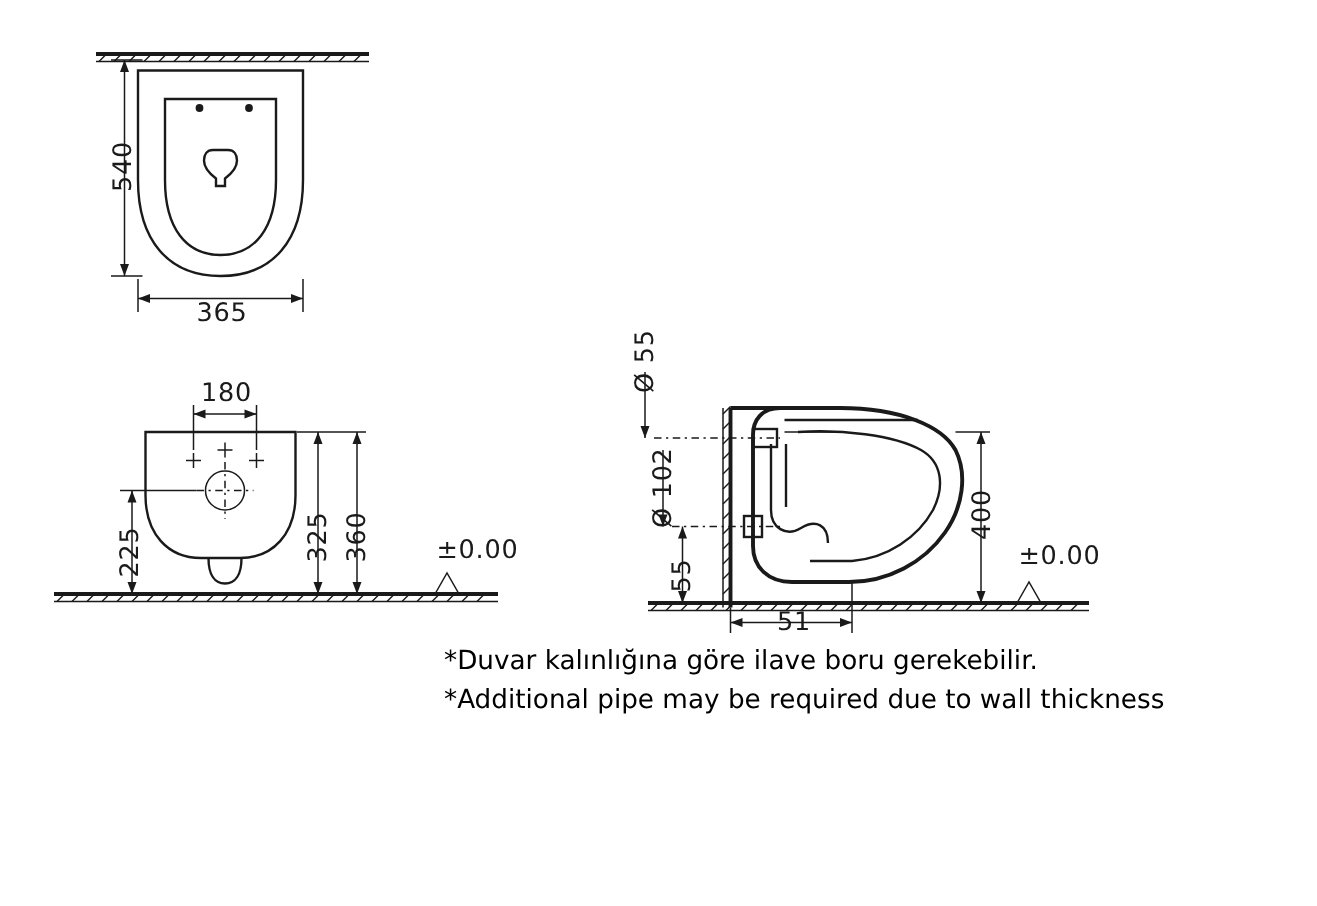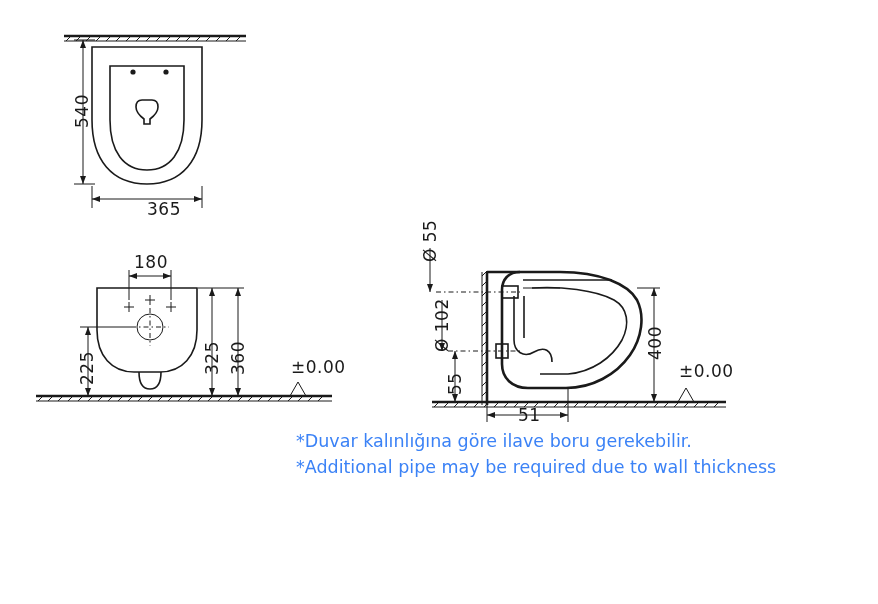--- a/index.html
+++ b/index.html
@@ -24,21 +24,21 @@
     letter-spacing: 0.5px;
   }
   .dim-label.vert {
     transform-origin: 0 0;
     transform: rotate(-90deg);
   }
   .note-line {
     position: absolute;
     font-family: "DejaVu Sans", sans-serif;
     font-size: 17.5px;
-    color: #3b82f6;
+    color: #000000;
     white-space: nowrap;
   }
   svg { display: block; }
   .ln { stroke: #1a1a1a; fill: none; }
   .thin { stroke-width: 1; }
   .med { stroke-width: 1.6; }
   .thick { stroke-width: 2.6; }
   .hatch { stroke: #1a1a1a; stroke-width: 1; }
   .dash { stroke-dasharray: 5 3 1.5 3; }
   .dot { fill: #1a1a1a; }
@@ -266,21 +266,21 @@
       <path class="dot" d="M654,288 l-3,8 l6,0 z"></path>
       <path class="dot" d="M654,402 l-3,-8 l6,0 z"></path>
       <line class="ln thin" x1="637" y1="288" x2="660" y2="288"></line>
 
       <path class="ln thin" d="M678,402 l8,-14 l8,14 z" fill="#ffffff"></path>
     </g>
   </svg>
 
   <div class="dim-label vert" style="left:72px; top:128px;">540</div>
 
-  <div class="dim-label" style="left:131px; top:199px;margin-left:16px;">365</div>
+  <div class="dim-label" style="left:131px; top:199px;">365</div>
 
   <div class="dim-label" style="left:134px; top:252px;">180</div>
 
   <div class="dim-label vert" style="left:77px; top:385px;">225</div>
 
   <div class="dim-label vert" style="left:202px; top:375px;">325</div>
 
   <div class="dim-label vert" style="left:228px; top:375px;">360</div>
 
   <div class="dim-label" style="left:291px; top:357px;">±0.00</div>

